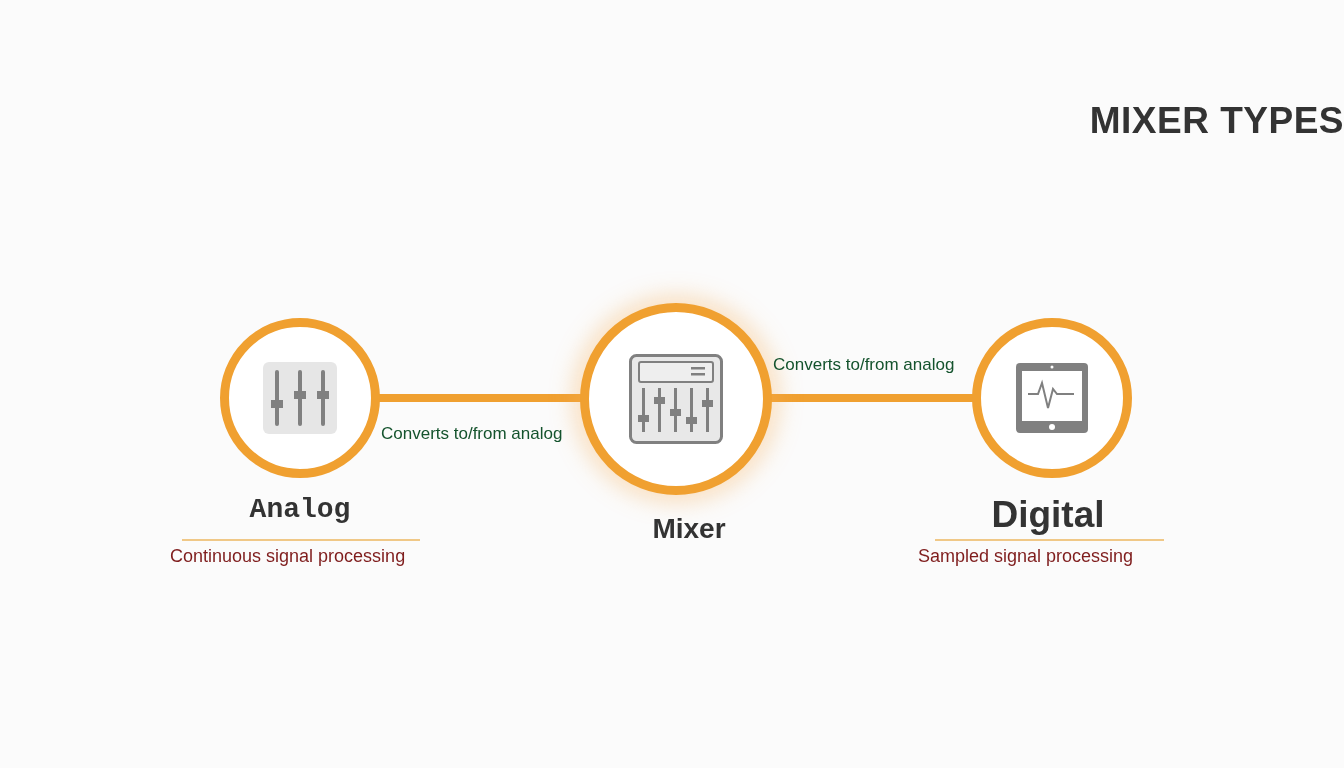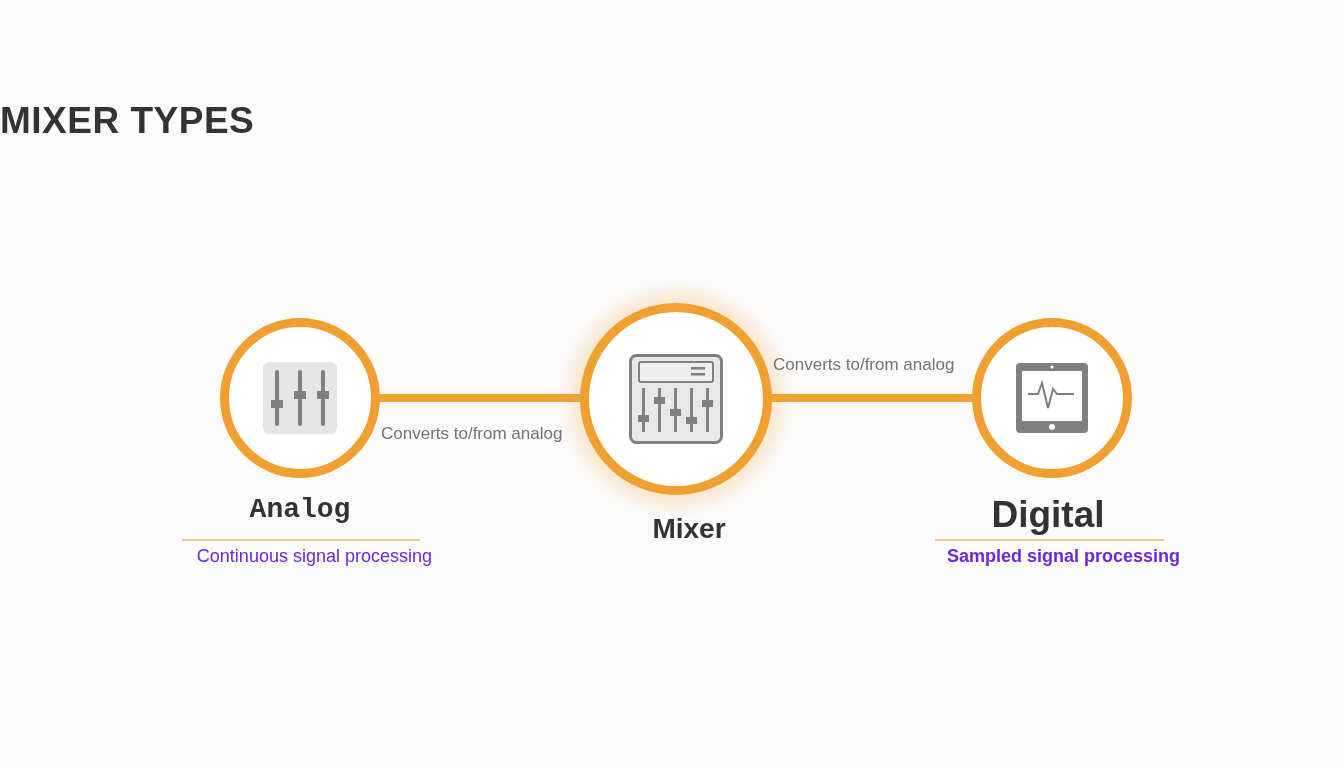--- a/index.html
+++ b/index.html
@@ -4,46 +4,46 @@
   <style>
     html, body { margin: 0; padding: 0; }
     body {
       width: 1344px; height: 768px; overflow: hidden;
       background: #fbfbfb;
       font-family: "Liberation Sans", sans-serif;
       position: relative;
     }
     .title {
       position: absolute; left: 0; width: 1344px; top: 100px;
-      text-align: left; font-size: 37px; font-weight: bold;
+      text-align: right; font-size: 37px; font-weight: bold;
       color: #333333; letter-spacing: 0.5px;
     }
     .connector {
       position: absolute; height: 8px; background: #f0a030;
     }
     .node {
       position: absolute; border-radius: 50%;
       border: 9px solid #f0a030; background: #ffffff;
       box-sizing: border-box;
       display: flex; align-items: center; justify-content: center;
     }
     .node.center {
       box-shadow: 0 0 22px 8px rgba(245, 175, 90, 0.35);
     }
     .edge-label {
-      position: absolute; font-size: 17px; color: #737373; white-space: nowrap;
+      position: absolute; font-size: 17px; color: #14532d; white-space: nowrap;
     }
     .node-title {
       position: absolute; text-align: center; font-weight: bold; color: #333333;
     }
     .divider {
       position: absolute; height: 2px; background: #f0c887;
     }
     .node-desc {
-      position: absolute; text-align: right; font-size: 18px; color: #6d28d9; white-space: nowrap;
+      position: absolute; text-align: left; font-size: 18px; color: #7f1d1d; white-space: nowrap;
     }
   </style>
 </head>
 <body>
 
 <div class="title">MIXER TYPES</div>
 
 <div class="connector" style="left:372px; top:394px; width:216px;"></div>
 <div class="connector" style="left:766px; top:394px; width:212px;"></div>
 
@@ -92,13 +92,13 @@
 <div class="edge-label" style="left:773px; top:355px;">Converts to/from analog</div>
 
 <div class="node-title" style="left:180px; width:240px; top:494px; font-size:28px;font-family:Liberation Mono, monospace;">Analog</div>
 <div class="divider" style="left:182px; top:539px; width:238px;"></div>
 <div class="node-desc" style="left:170px; width:262px; top:546px;">Continuous signal processing</div>
 
 <div class="node-title" style="left:589px; width:200px; top:513px; font-size:28px;">Mixer</div>
 
 <div class="node-title" style="left:928px; width:240px; top:494px; font-size:37px;">Digital</div>
 <div class="divider" style="left:935px; top:539px; width:229px;"></div>
-<div class="node-desc" style="left:918px; width:262px; top:546px;font-weight:bold;">Sampled signal processing</div>
+<div class="node-desc" style="left:918px; width:262px; top:546px;">Sampled signal processing</div>
 
 </body></html>

